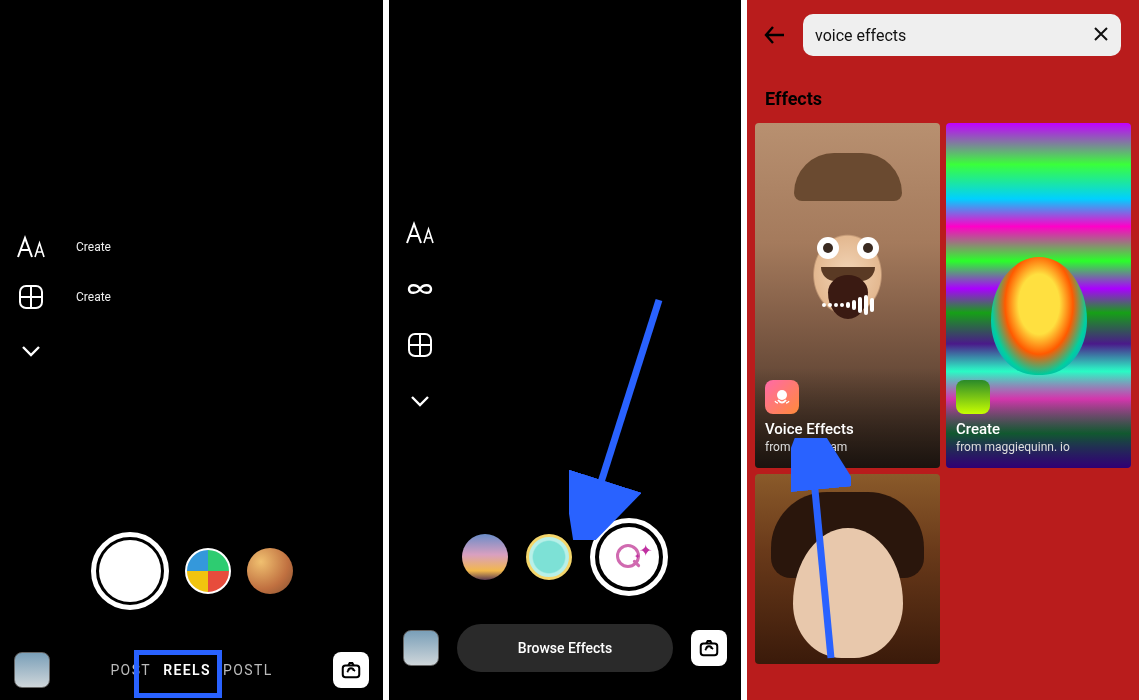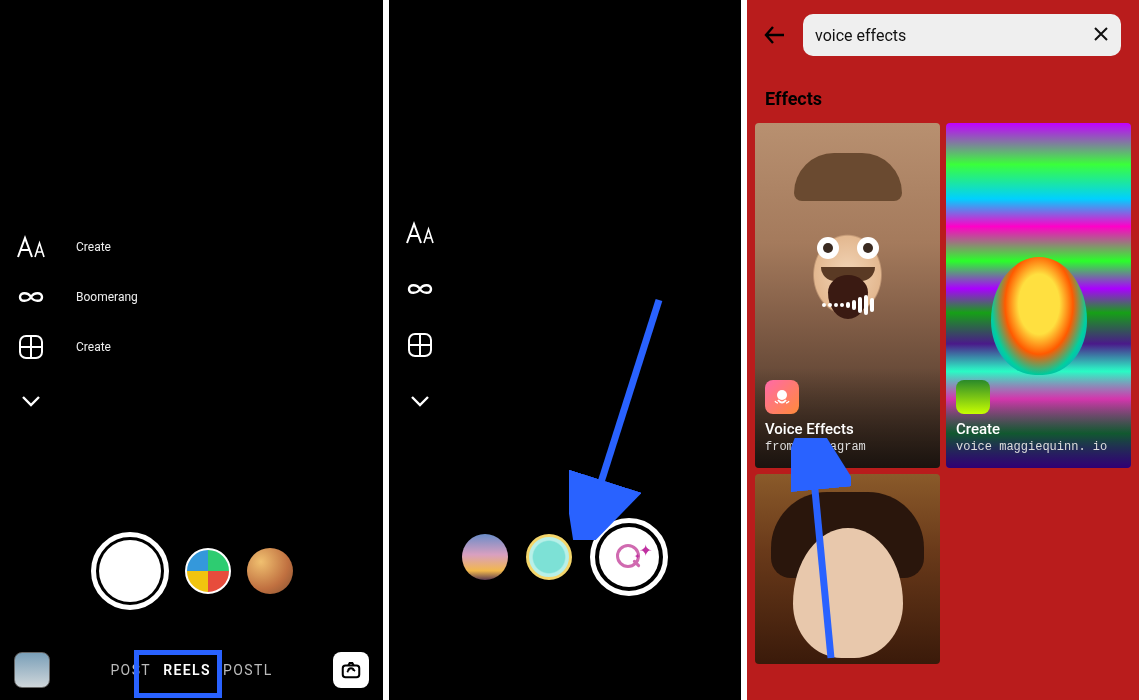--- a/index.html
+++ b/index.html
@@ -306,44 +306,36 @@
   .effect-badge {
     width:34px; height:34px; border-radius:8px;
     background: linear-gradient(135deg,#ff6aa8,#ff8a3a);
     display:flex; align-items:center; justify-content:center;
     margin-bottom:6px; font-size:18px;
   }
   .effect-badge.green {
     background: linear-gradient(#2a8a2a,#c8ff00);
   }
   .card-title { font-size:15px; font-weight:500; }
-  .card-sub { font-size:12px; color:#ddd; margin-top:2px;font-family:Liberation Mono, monospace;}
+  .card-sub { font-size:12px; color:#ddd; margin-top:2px;}
 </style>
 </head>
 <body>
 
 <div class="panel panel-1">
 
   <div class="left-tools-1">
     <div class="tool-row">
       <span class="tool-icon">
         <svg width="30" height="24" viewBox="0 0 30 24" stroke="#fff" fill="none" stroke-width="2">
             <path d="M2 22 L9 3 L16 22 M5 15 H13"></path>
             <path d="M19 22 L23.5 8 L28 22 M21 17 H26" stroke-width="1.6"></path>
           </svg>
       </span>
       <span class="tool-label">Create</span>
-    </div>
-    <div class="tool-row">
-      <span class="tool-icon">
-        <svg width="30" height="18" viewBox="0 0 30 18" stroke="#fff" fill="none" stroke-width="2.4">
-            <path d="M4 9 C4 4, 12 4, 15 9 C18 14, 26 14, 26 9 C26 4, 18 4, 15 9 C12 14, 4 14, 4 9 Z"></path>
-          </svg>
-      </span>
-      <span class="tool-label">Boomerang</span>
     </div>
     <div class="tool-row">
       <span class="tool-icon">
         <svg width="26" height="26" viewBox="0 0 26 26" stroke="#fff" fill="none" stroke-width="2">
             <rect x="2" y="2" width="22" height="22" rx="6"></rect>
             <path d="M13 2 V24 M2 13 H24"></path>
           </svg>
       </span>
       <span class="tool-label">Create</span>
     </div>
@@ -425,20 +417,33 @@
 
   <svg class="arrow-svg" style="left:180px; top:290px;" width="120" height="250">
     <defs>
         <marker id="ah2" markerWidth="12" markerHeight="12" refX="6" refY="6" orient="auto">
           <path d="M0 0 L12 6 L0 12 Z" fill="#2962ff"></path>
         </marker>
       </defs>
     <line x1="90" y1="10" x2="20" y2="230" stroke="#2962ff" stroke-width="7" marker-end="url(#ah2)"></line>
   </svg>
 
+  <div class="bottom-bar-2">
+    <div class="gallery-thumb"></div>
+    <div class="browse-pill">
+      <span>Browse Effects</span>
+    </div>
+    <div class="flip-btn">
+      <svg width="22" height="22" viewBox="0 0 24 24" fill="none" stroke="#000" stroke-width="2.2">
+        <rect x="3" y="7" width="18" height="13" rx="3"></rect>
+          <path d="M9 7l1.5-2.5h3L15 7"></path>
+        <path d="M9 13a3 3 0 0 1 6 0M15 13l1.2-1.2M9 13l-1.2 1.2"></path>
+      </svg>
+    </div>
+  </div>
 </div>
 
 <div class="panel panel-3">
 
   <div class="search-row">
     <span class="back-arrow">
       <svg width="26" height="26" viewBox="0 0 26 26" stroke="#000" fill="none" stroke-width="2.4">
           <path d="M22 13 H4 M11 5 L4 13 L11 21"></path>
         </svg>
     </span>
@@ -487,21 +492,21 @@
         <div class="card-sub">from instagram</div>
       </div>
     </div>
 
     <div class="card card2">
       <div class="card-bg card2-bg"></div>
       <div class="squishi-face"></div>
       <div class="card-overlay">
         <div class="effect-badge green"></div>
         <div class="card-title">Create</div>
-        <div class="card-sub">voice maggiequinn. io</div>
+        <div class="card-sub">from maggiequinn. io</div>
       </div>
     </div>
 
     <div class="card card3 short">
       <div class="card-bg card3-bg"></div>
       <div class="hair2"></div>
       <div class="face2"></div>
     </div>
     <div></div>
   </div>

